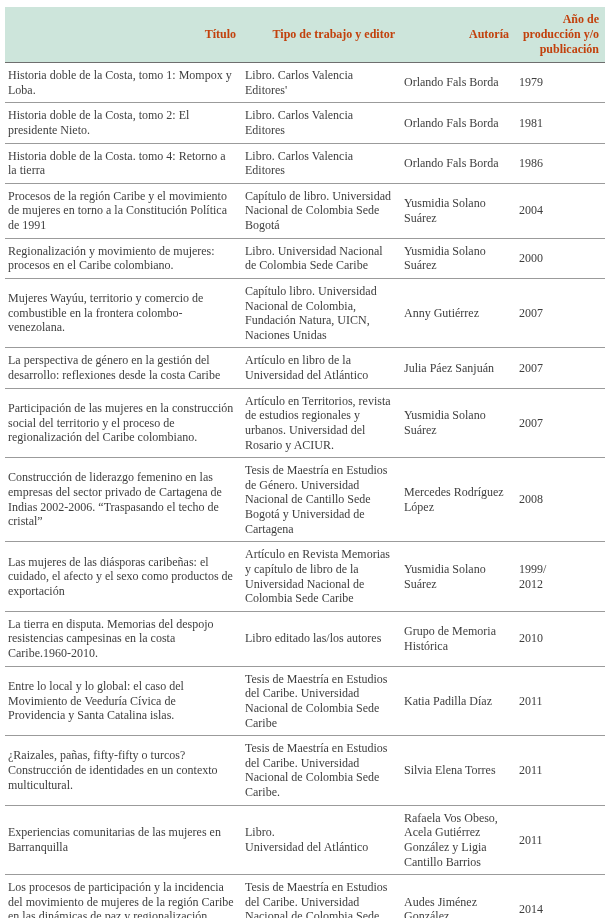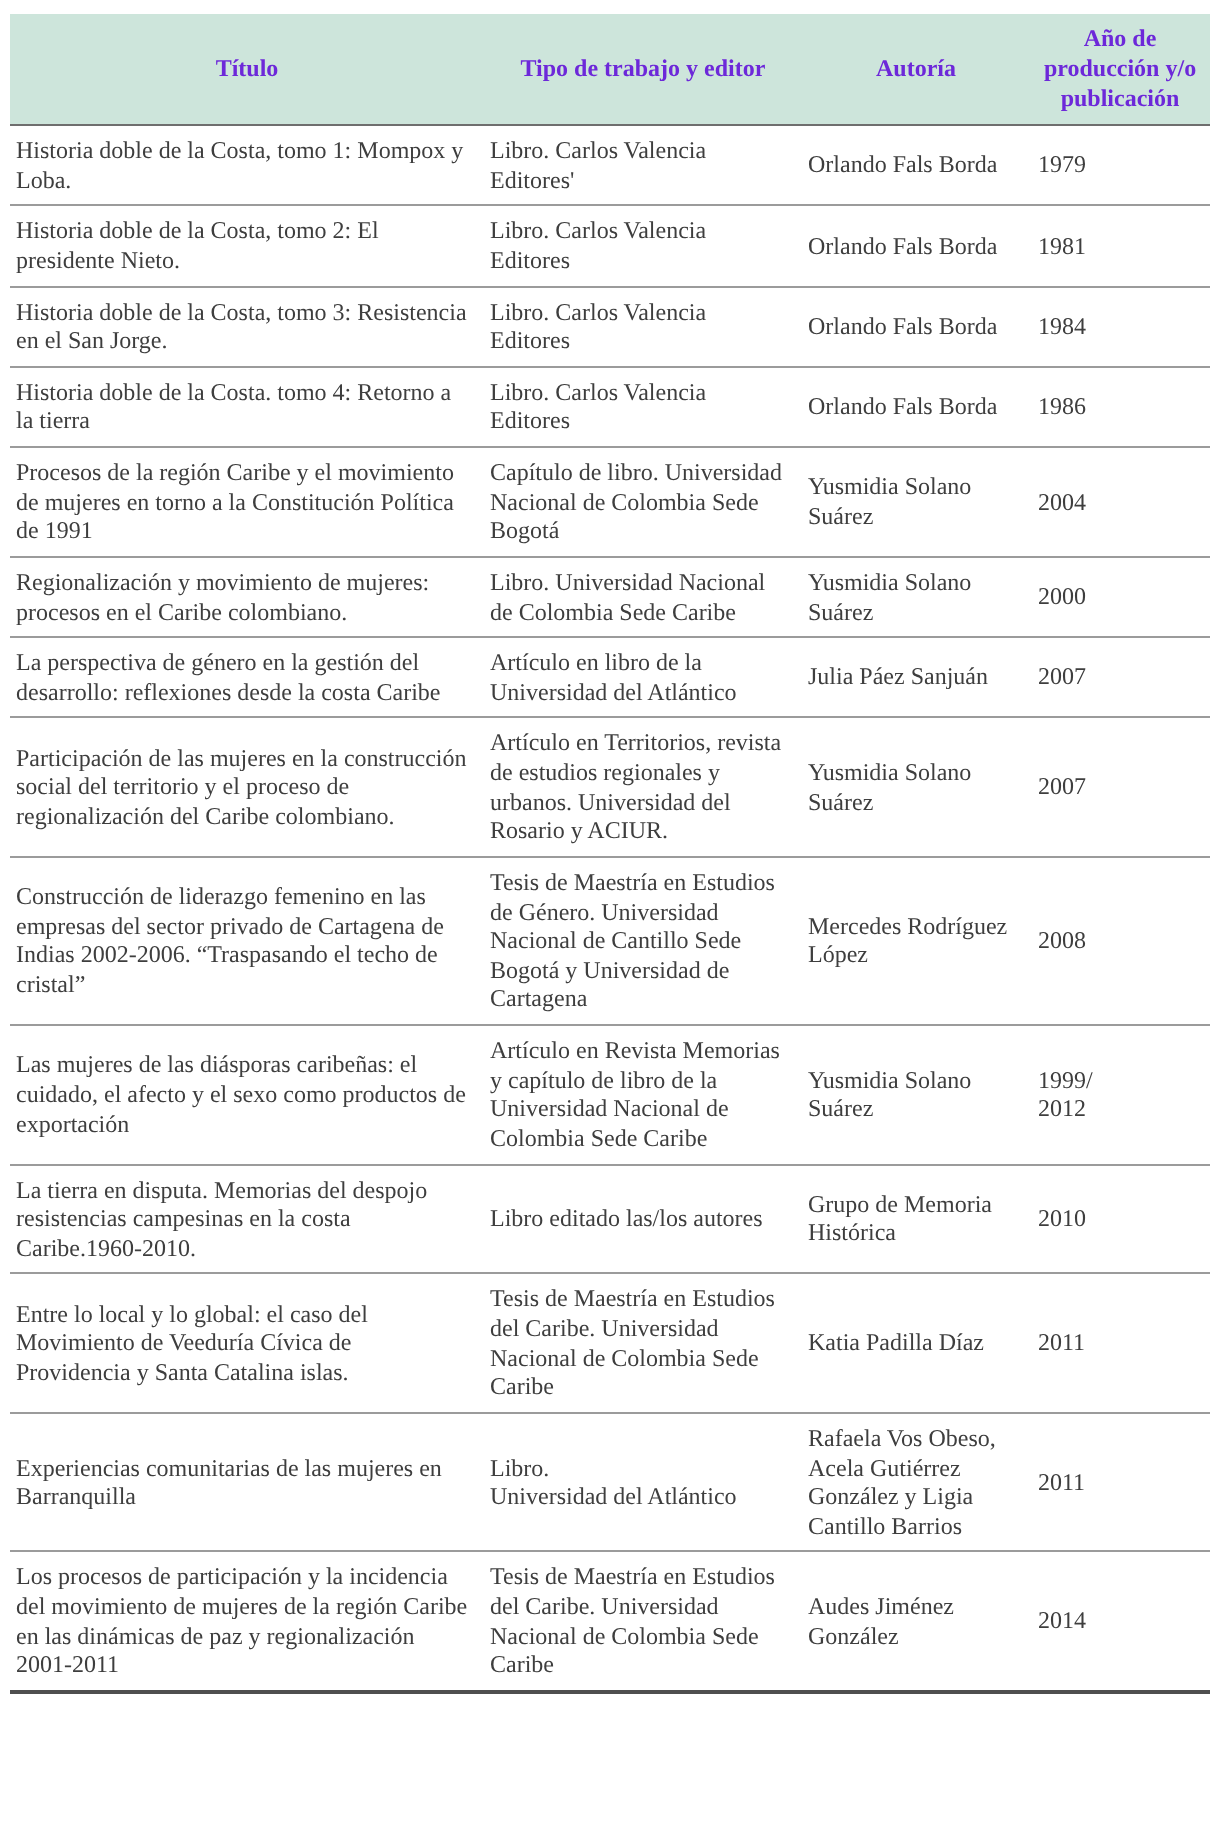--- a/index.html
+++ b/index.html
@@ -33,22 +33,22 @@
   col.c-tipo    { width: 26.5%; }
   col.c-autoria { width: 19%; }
   col.c-anio    { width: 15%; }
   thead th {
     background: var(--header-bg);
     border-top: 2px solid #ffffff;
     border-bottom: 1.5px solid var(--rule-mid);
     font-weight: bold;
     font-size: 12px;
     line-height: 1.25;
-    color: #6d28d9;
-    text-align: center;
+    color: #c2410c;
+    text-align: right;
     vertical-align: middle;
     padding: 5px 6px;
   }
   tbody td {
     font-size: 12px;
     line-height: 1.22;
     vertical-align: middle;
     text-align: left;
     padding: 5px 8px 5px 3px;
     border-top: 1px solid var(--rule-light);
@@ -87,42 +87,42 @@
           <td>Orlando Fals Borda</td>
           <td class="year">1979</td>
         </tr>
         <tr>
           <td>Historia doble de la Costa, tomo 2: El presidente Nieto.</td>
           <td>Libro. Carlos Valencia Editores</td>
           <td>Orlando Fals Borda</td>
           <td class="year">1981</td>
         </tr>
         <tr>
-          <td>Historia doble de la Costa, tomo 3: Resistencia en el San Jorge.</td>
-          <td>Libro. Carlos Valencia Editores</td>
-          <td>Orlando Fals Borda</td>
-          <td class="year">1984</td>
-        </tr>
-        <tr>
           <td>Historia doble de la Costa. tomo 4: Retorno a la tierra</td>
           <td>Libro. Carlos Valencia Editores</td>
           <td>Orlando Fals Borda</td>
           <td class="year">1986</td>
         </tr>
         <tr>
           <td>Procesos de la región Caribe y el movimiento de mujeres en torno a la Constitución Política de 1991</td>
           <td>Capítulo de libro. Universidad Nacional de Colombia Sede Bogotá</td>
           <td>Yusmidia Solano Suárez</td>
           <td class="year">2004</td>
         </tr>
         <tr>
           <td>Regionalización y movimiento de mujeres: procesos en el Caribe colombiano.</td>
           <td>Libro. Universidad Nacional de Colombia Sede Caribe</td>
           <td>Yusmidia Solano Suárez</td>
           <td class="year">2000</td>
+        </tr>
+        <tr>
+          <td>Mujeres Wayúu, territorio y comercio de combustible en la frontera colombo-venezolana.</td>
+          <td>Capítulo libro. Universidad Nacional de Colombia, Fundación Natura, UICN, Naciones Unidas</td>
+          <td>Anny Gutiérrez</td>
+          <td class="year">2007</td>
         </tr>
         <tr>
           <td>La perspectiva de género en la gestión del desarrollo: reflexiones desde la costa Caribe</td>
           <td>Artículo en libro de la Universidad del Atlántico</td>
           <td>Julia Páez Sanjuán</td>
           <td class="year">2007</td>
         </tr>
         <tr>
           <td>Participación de las mujeres en la construcción social del territorio y el proceso de regionalización del Caribe colombiano.</td>
           <td>Artículo en Territorios, revista de estudios regionales y urbanos. Universidad del Rosario y ACIUR.</td>
@@ -148,20 +148,26 @@
           <td>Grupo de Memoria Histórica</td>
           <td class="year">2010</td>
         </tr>
         <tr>
           <td>Entre lo local y lo global: el caso del Movimiento de Veeduría Cívica de Providencia y Santa Catalina islas.</td>
           <td>Tesis de Maestría en Estudios del Caribe. Universidad Nacional de Colombia Sede Caribe</td>
           <td>Katia Padilla Díaz</td>
           <td class="year">2011</td>
         </tr>
         <tr>
+          <td>¿Raizales, pañas, fifty-fifty o turcos? Construcción de identidades en un contexto multicultural.</td>
+          <td>Tesis de Maestría en Estudios del Caribe. Universidad Nacional de Colombia Sede Caribe.</td>
+          <td>Silvia Elena Torres</td>
+          <td class="year">2011</td>
+        </tr>
+        <tr>
           <td>Experiencias comunitarias de las mujeres en Barranquilla</td>
           <td>Libro.
 Universidad del Atlántico</td>
           <td>Rafaela Vos Obeso, Acela Gutiérrez González y Ligia Cantillo Barrios</td>
           <td class="year">2011</td>
         </tr>
         <tr>
           <td>Los procesos de participación y la incidencia del movimiento de mujeres de la región Caribe en las dinámicas de paz y regionalización 2001-2011</td>
           <td>Tesis de Maestría en Estudios del Caribe. Universidad Nacional de Colombia Sede Caribe</td>
           <td>Audes Jiménez González</td>

